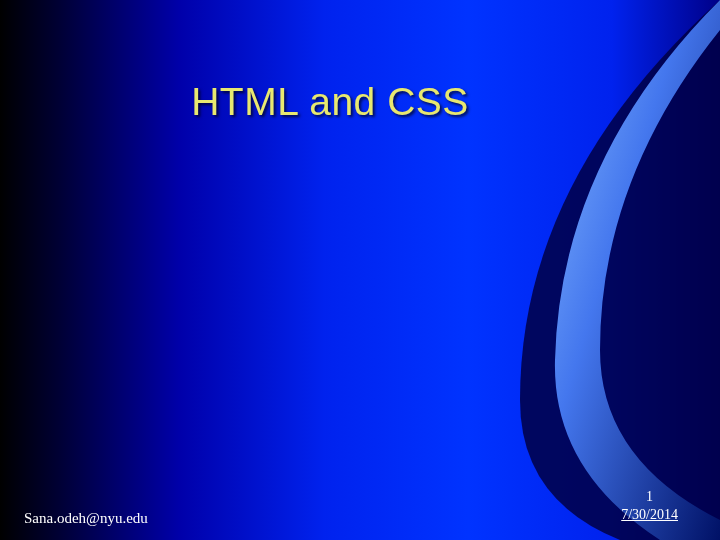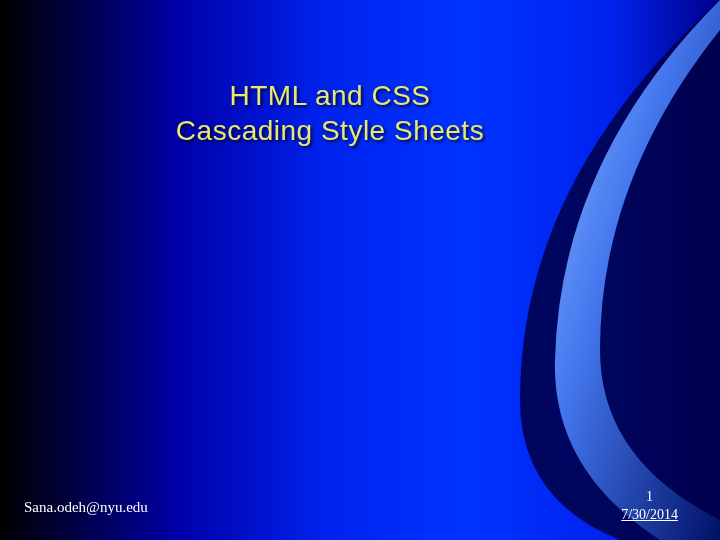--- a/index.html
+++ b/index.html
@@ -19,31 +19,31 @@
     position: absolute;
     top: 78px;
     left: 0;
     width: 100%;
     text-align: center;
     padding-right: 120px;
     padding-left: 60px;
   }
   .title-line {
     color: #e8e870;
-    font-size: 28px;
+    font-size: 39px;
     font-weight: 400;
     line-height: 1.25;
     text-shadow: 2px 2px 3px rgba(0,0,0,0.7);
     font-family: "Lucida Sans", "Lucida Grande", Verdana, sans-serif;
     letter-spacing: 0.5px;
   }
   .footer-left {
     position: absolute;
     left: 24px;
-    bottom: 24px;
+    bottom: 13px;
     color: #ffffff;
     font-size: 15px;
     font-family: 'Times New Roman', Times, serif;
   }
   .footer-right {
     position: absolute;
     right: 42px;
     bottom: 16px;
     color: #ffffff;
     font-size: 14px;
@@ -73,21 +73,20 @@
            Q 560 160 555 360
            Q 552 470 660 540
            L 720 540
            L 720 520
            Q 600 460 600 350
            Q 600 180 720 30 Z" fill="url(#crescent)"></path>
 </svg>
 
 <div class="title-block">
   <div class="title-line">HTML and CSS</div>
-  <div class="title-line">Cascading Style Sheets</div>
 </div>
 
 <div class="footer-left">Sana.odeh@nyu.edu</div>
 
 <div class="footer-right">
   <span class="page-num">1</span>
   <span class="date">7/30/2014</span>
 </div>
 
 </body></html>

